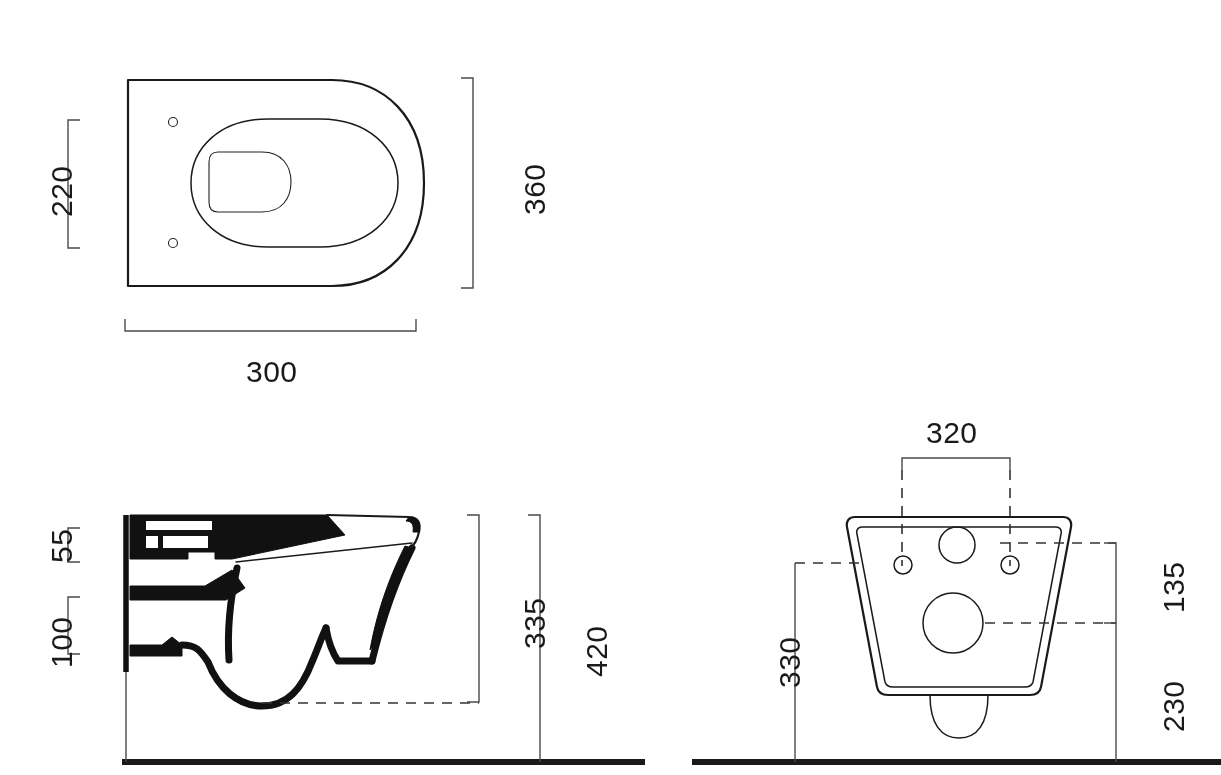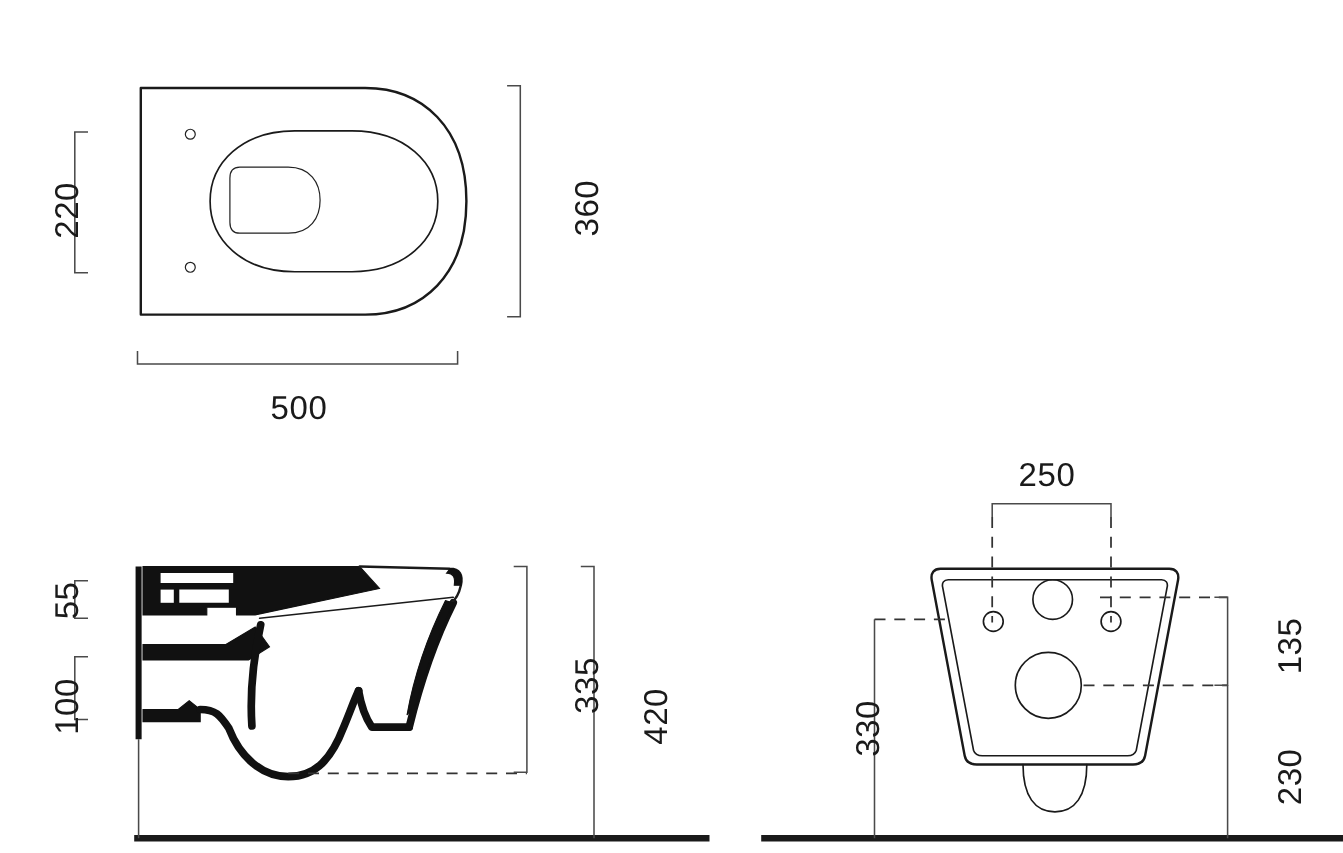--- a/index.html
+++ b/index.html
@@ -205,25 +205,25 @@
       <path class="hidden" d="M 1000,543 L 1116,543"></path>
       <path class="hidden" d="M 985,623 L 1116,623"></path>
       <path class="dim" d="M 1104,543 L 1116,543 L 1116,623 L 1104,623"></path>
       <path class="dim" d="M 1116,623 L 1116,762"></path>
     </g>
 
   </svg>
 
   <div class="dimtext rot" style="left:47px; top:217px;">220</div>
   <div class="dimtext rot" style="left:520px; top:215px;">360</div>
-  <div class="dimtext" style="left:246px; top:357px;">500</div>
+  <div class="dimtext" style="left:246px; top:357px;">300</div>
 
   <div class="dimtext rot" style="left:47px; top:563px;">55</div>
   <div class="dimtext rot" style="left:47px; top:668px;">100</div>
   <div class="dimtext rot" style="left:520px; top:649px;">335</div>
   <div class="dimtext rot" style="left:582px; top:677px;">420</div>
 
-  <div class="dimtext" style="left:926px; top:418px;">250</div>
+  <div class="dimtext" style="left:926px; top:418px;">320</div>
   <div class="dimtext rot" style="left:775px; top:688px;">330</div>
   <div class="dimtext rot" style="left:1159px; top:613px;">135</div>
   <div class="dimtext rot" style="left:1159px; top:732px;">230</div>
 
 </div>
 
 </body></html>

